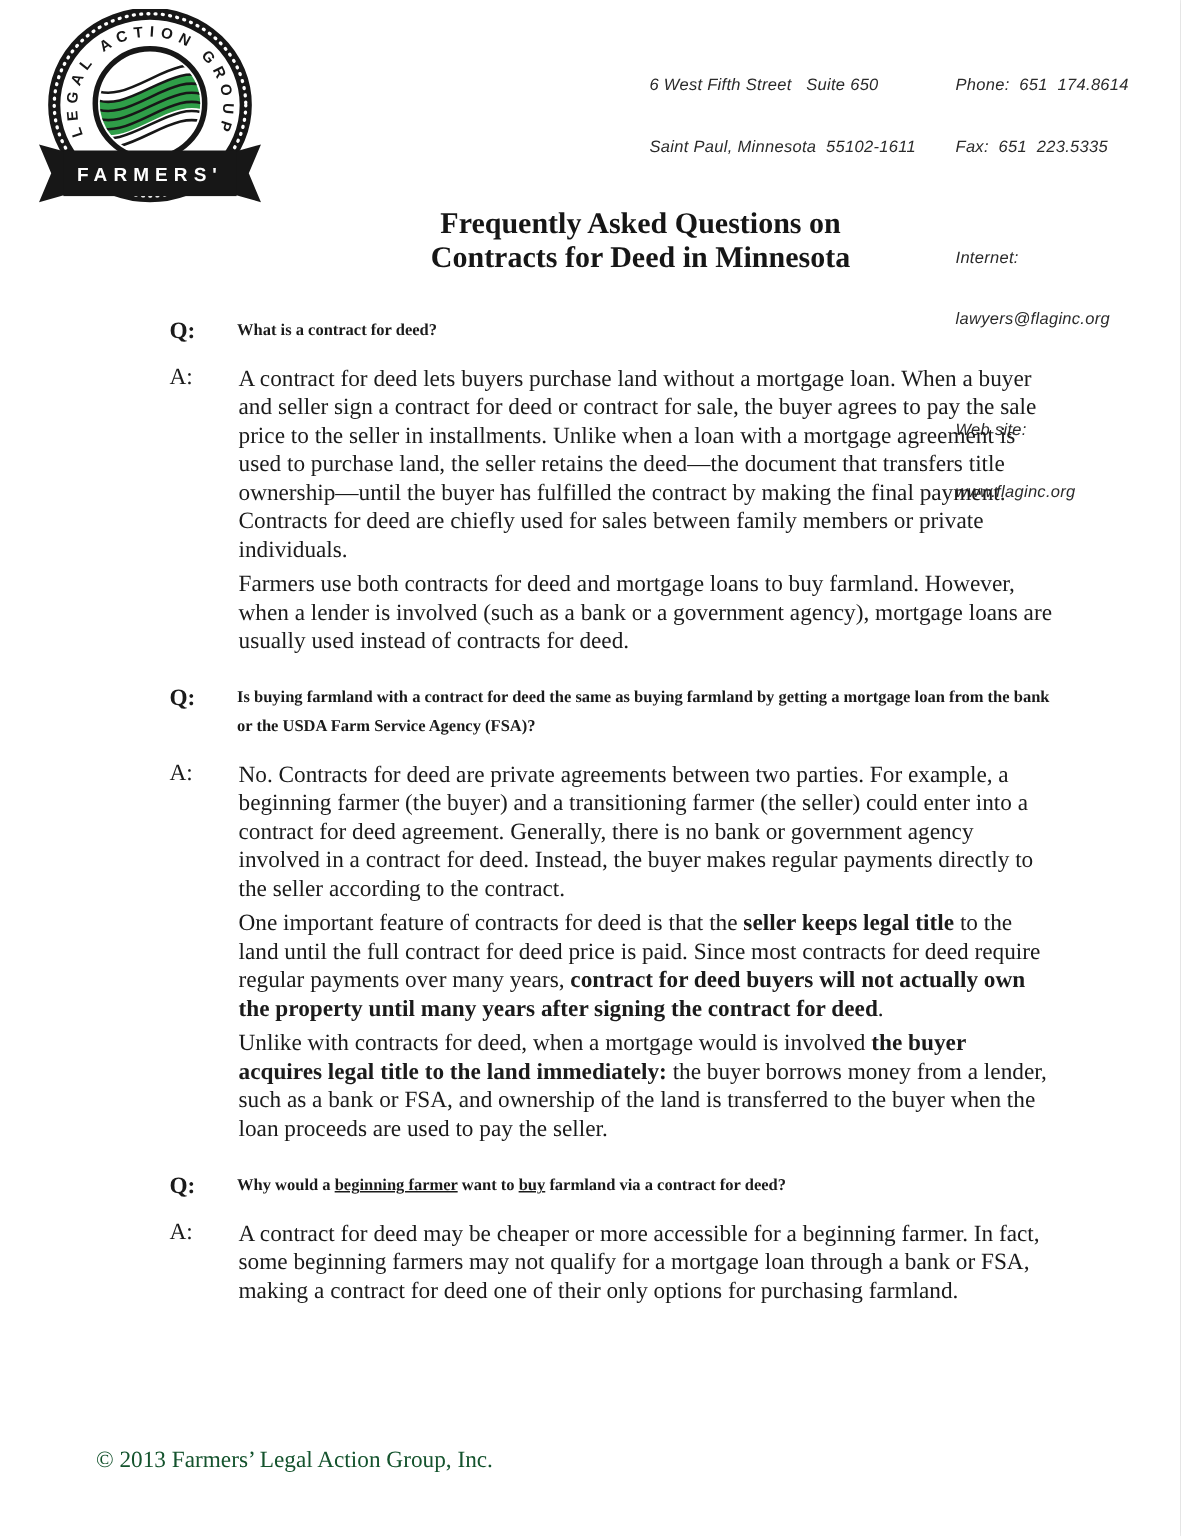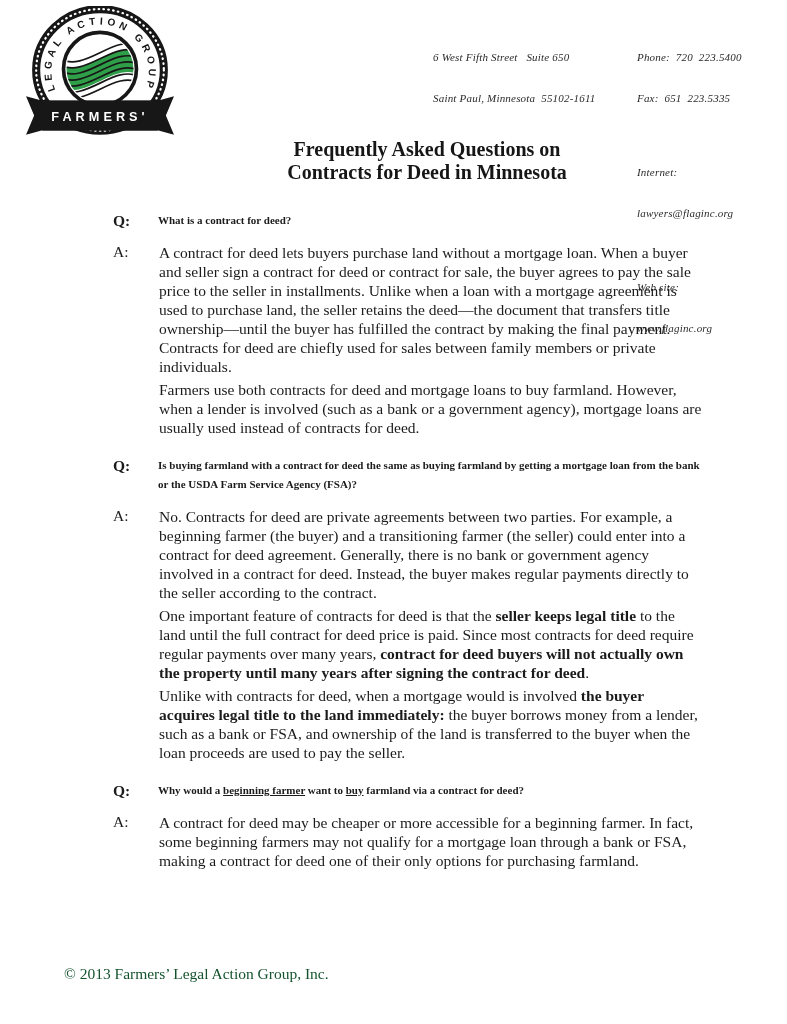--- a/index.html
+++ b/index.html
@@ -12,21 +12,21 @@
     color:#1b1b1b;
     overflow:hidden;
     box-shadow:0 0 4px rgba(0,0,0,.25);
   }
 
   
   .logo { position:absolute; left:24px; top:6px; width:152px; height:138px; }
 
   .letterhead {
     position:absolute; top:24px;
-    font-family:Liberation Serif, serif;
+    font-family:Liberation Sans, sans-serif;
     font-style:italic;
     font-size:11px; line-height:13.5px;
     color:#2a2a2a;
     white-space:pre;
     letter-spacing:.2px;
   }
   .lh-address { left:433px; }
   .lh-contact { left:637px; }
   .letterhead .gap { height:7px; }
 
@@ -101,21 +101,21 @@
     </g>
     <text x="75" y="113" text-anchor="middle" font-family="Liberation Sans, sans-serif" font-size="12.5" font-weight="bold" letter-spacing="4" fill="#ffffff">FARMERS'</text>
   </svg>
 
   <div class="letterhead lh-address">
     <div>6 West Fifth Street   Suite 650</div>
     <div>Saint Paul, Minnesota  55102-1611</div>
   </div>
 
   <div class="letterhead lh-contact">
-    <div>Phone:  720  223.5400</div>
+    <div>Phone:  651  174.8614</div>
     <div>Fax:  651  223.5335</div>
     <div class="gap"></div>
     <div>Internet:</div>
     <div>lawyers@flaginc.org</div>
     <div class="gap"></div>
     <div>Web site:</div>
     <div>www.flaginc.org</div>
   </div>
 
   <div class="doc-title">

